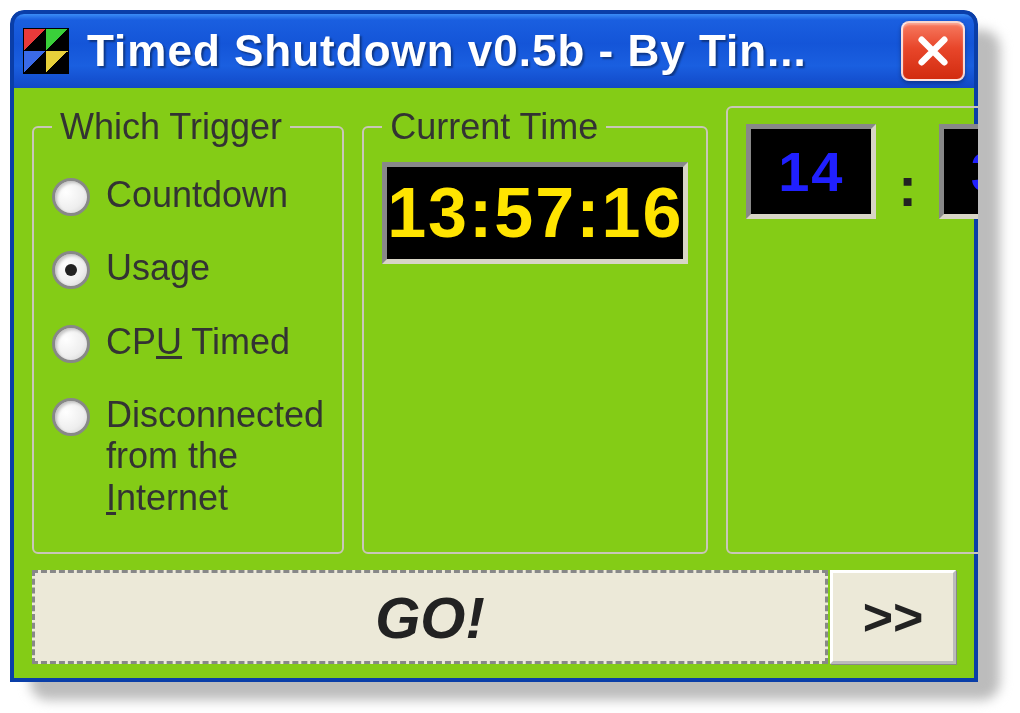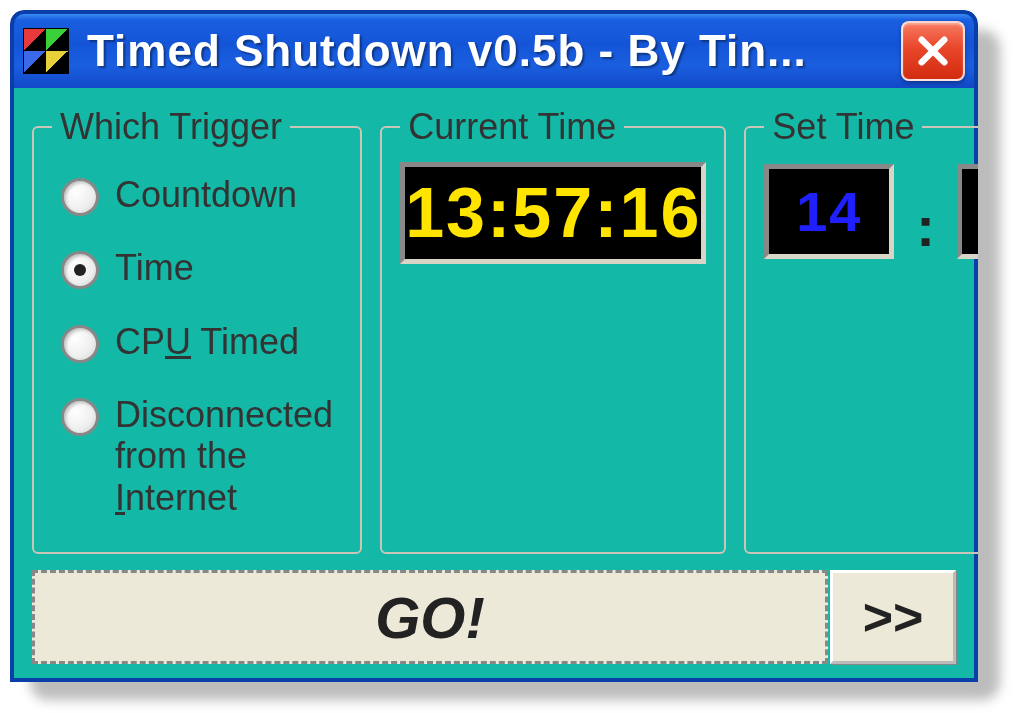--- a/index.html
+++ b/index.html
@@ -79,21 +79,21 @@
     border-radius: 8px;
     display: flex;
     align-items: center;
     justify-content: center;
     box-shadow: inset 0 2px 2px #ffffff55, 0 2px 4px #00000055;
     cursor: pointer;
   }
   .close-btn svg { width: 34px; height: 34px; }
 
   .client {
-    background: #14b8a6;
+    background: #84cc16;
     border: 4px solid #0a3ea8;
     border-top: none;
     height: calc(100% - 78px);
     box-sizing: border-box;
     padding: 18px 18px 14px 18px;
     display: flex;
     flex-direction: column;
   }
   .row-top {
     display: flex;
@@ -116,21 +116,21 @@
   .trigger-box {
     width: 430px;
     display: flex;
     flex-direction: column;
     justify-content: space-around;
   }
   .radio-row {
     display: flex;
     align-items: flex-start;
     gap: 16px;
-    margin: 8px 9px;
+    margin: 8px 0;
     cursor: pointer;
   }
   .radio {
     width: 32px;
     height: 32px;
     border-radius: 50%;
     border: 3px solid #888;
     background: radial-gradient(circle at 35% 35%, #fff 0%, #eee 60%, #ccc 100%);
     box-shadow: inset 2px 2px 3px #00000033;
     flex-shrink: 0;
@@ -256,42 +256,41 @@
       <fieldset class="trigger-box">
         <legend>Which Trigger</legend>
 
         <div class="radio-row">
           <div class="radio"></div>
           <div class="radio-label">Countdown</div>
         </div>
 
         <div class="radio-row">
           <div class="radio checked"></div>
-          <div class="radio-label">Time</div>
+          <div class="radio-label">Usage</div>
         </div>
 
         <div class="radio-row">
           <div class="radio"></div>
           <div class="radio-label"><span>CP</span><span class="accel">U</span><span> Timed</span></div>
         </div>
 
         <div class="radio-row">
           <div class="radio"></div>
           <div class="radio-label"><span>Disconnected from the </span><span class="accel">I</span><span>nternet</span></div>
         </div>
       </fieldset>
 
       <div class="right-col">
         <fieldset>
           <legend>Current Time</legend>
           <div class="lcd lcd-big">13:57:16</div>
         </fieldset>
 
         <fieldset>
-          <legend>Set Time</legend>
           <div class="set-time-row">
             <div class="lcd lcd-small">14</div>
             <div class="colon">:</div>
             <div class="lcd lcd-small">30</div>
             <div class="colon">:</div>
             <div class="lcd lcd-small">00</div>
           </div>
         </fieldset>
       </div>
 

